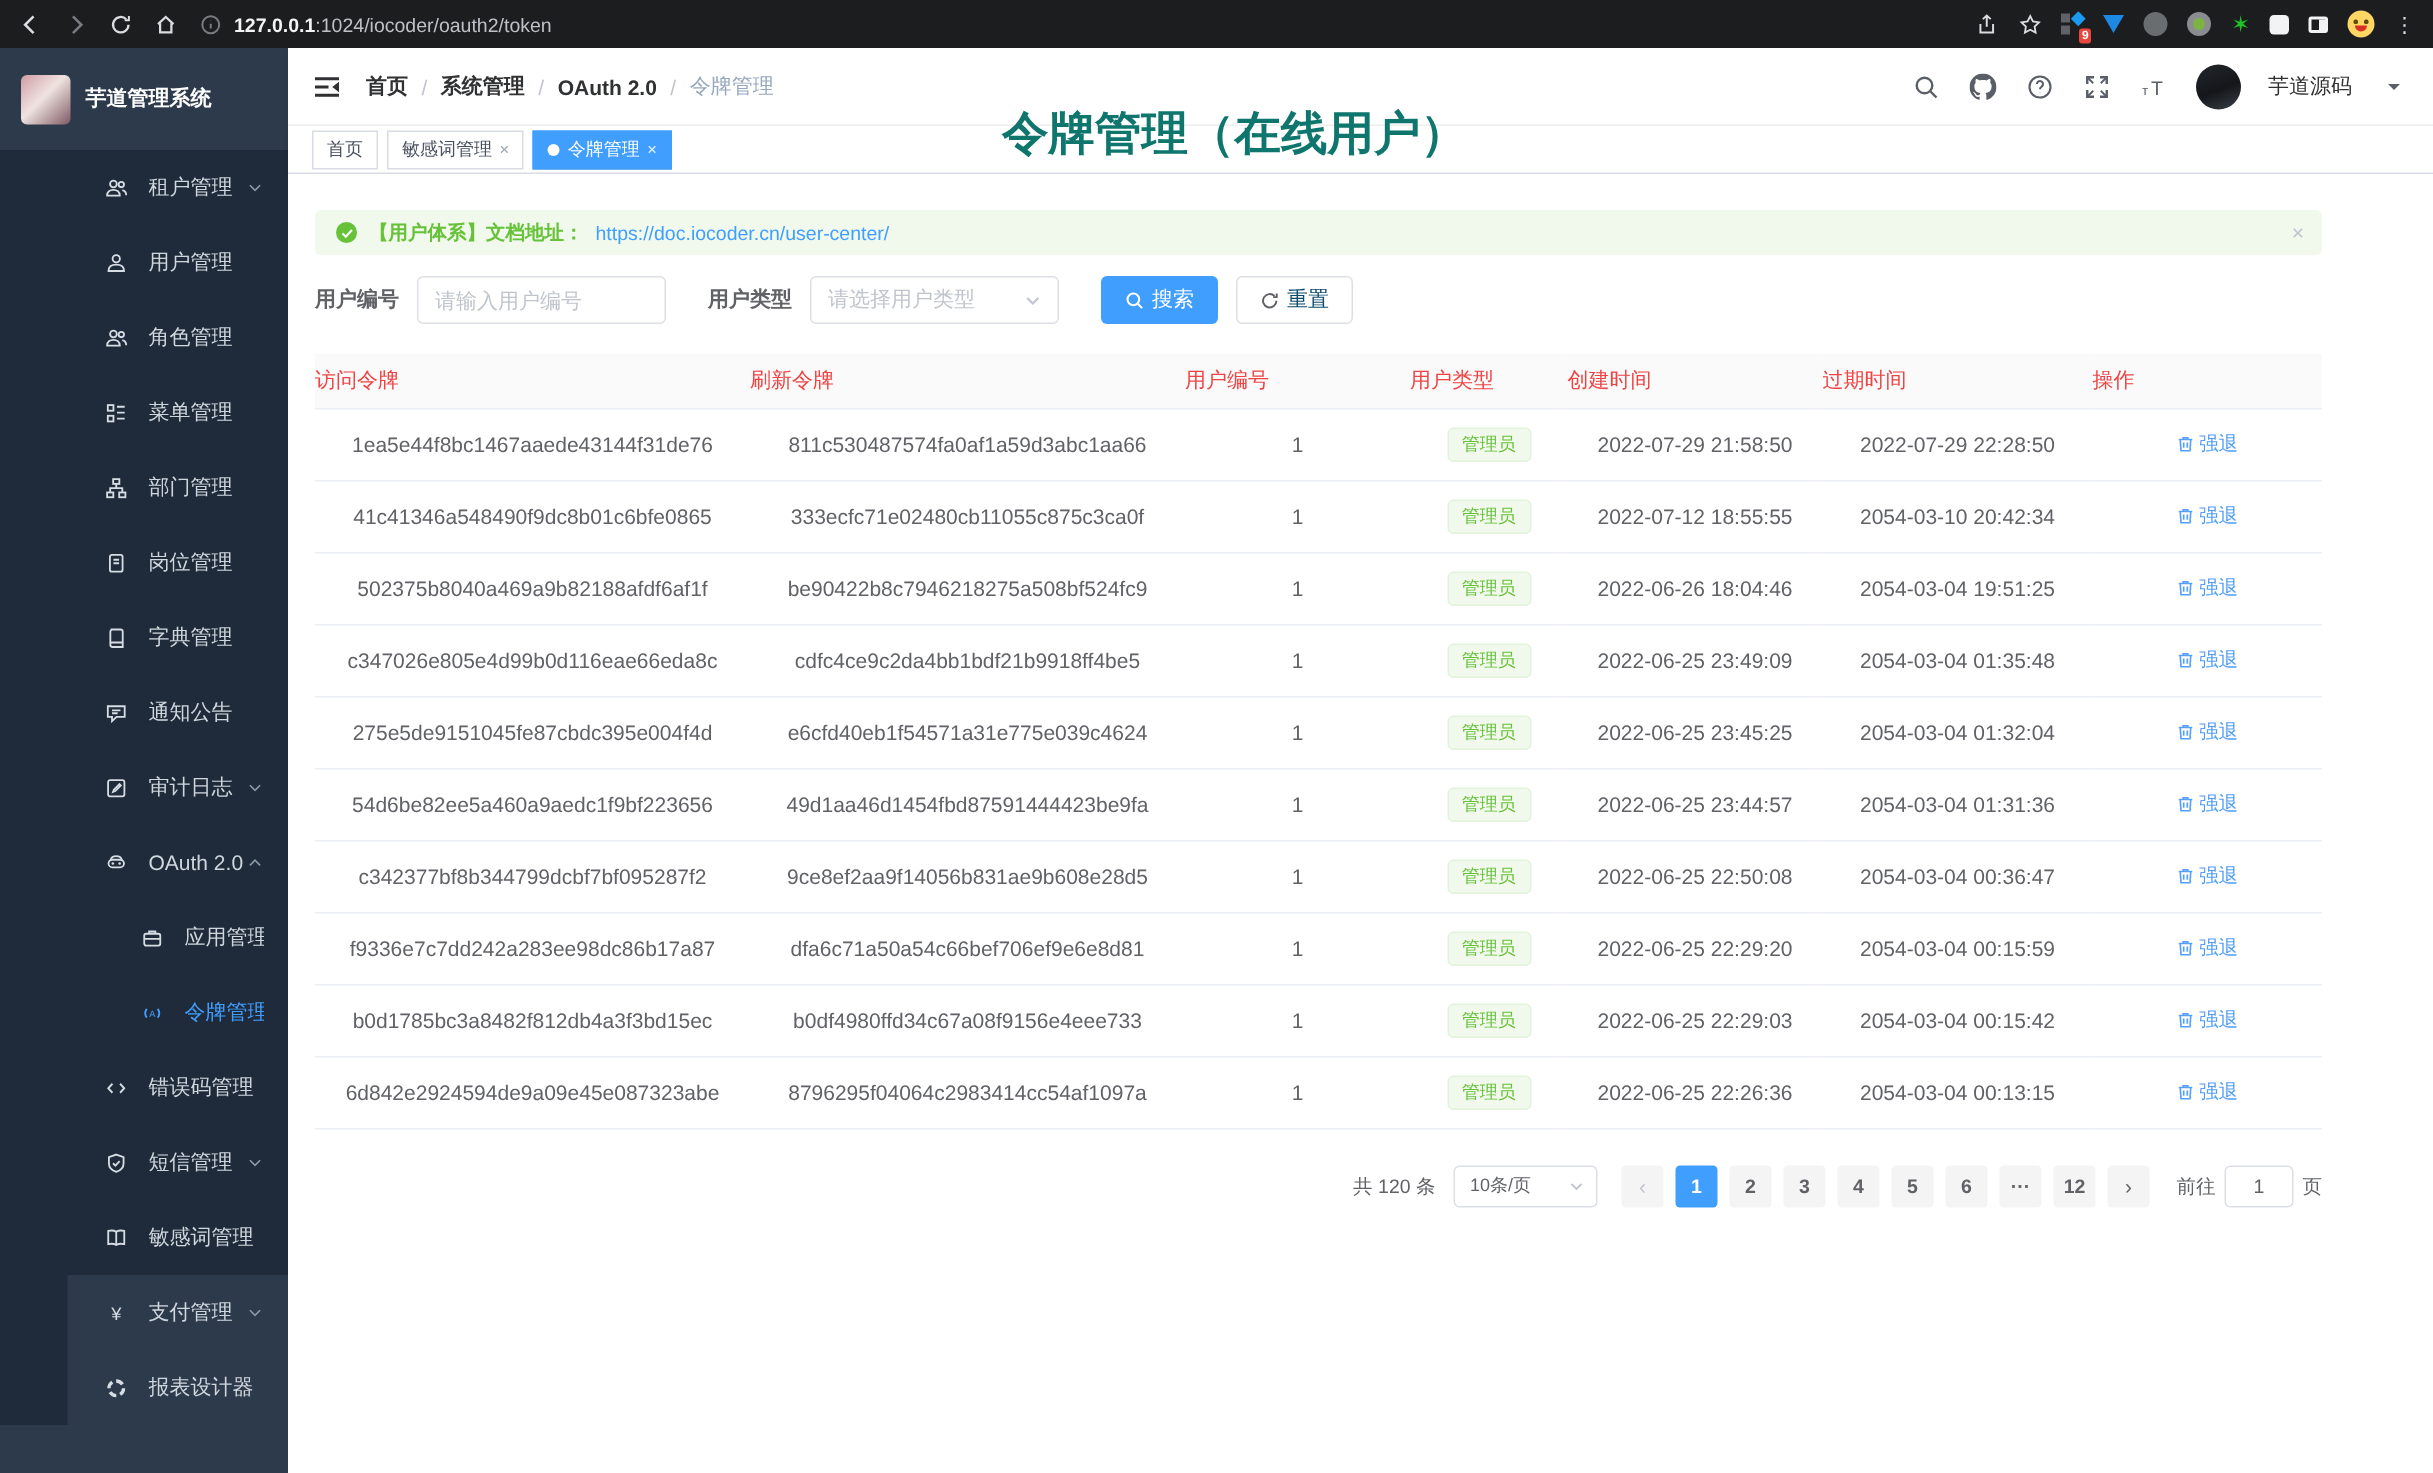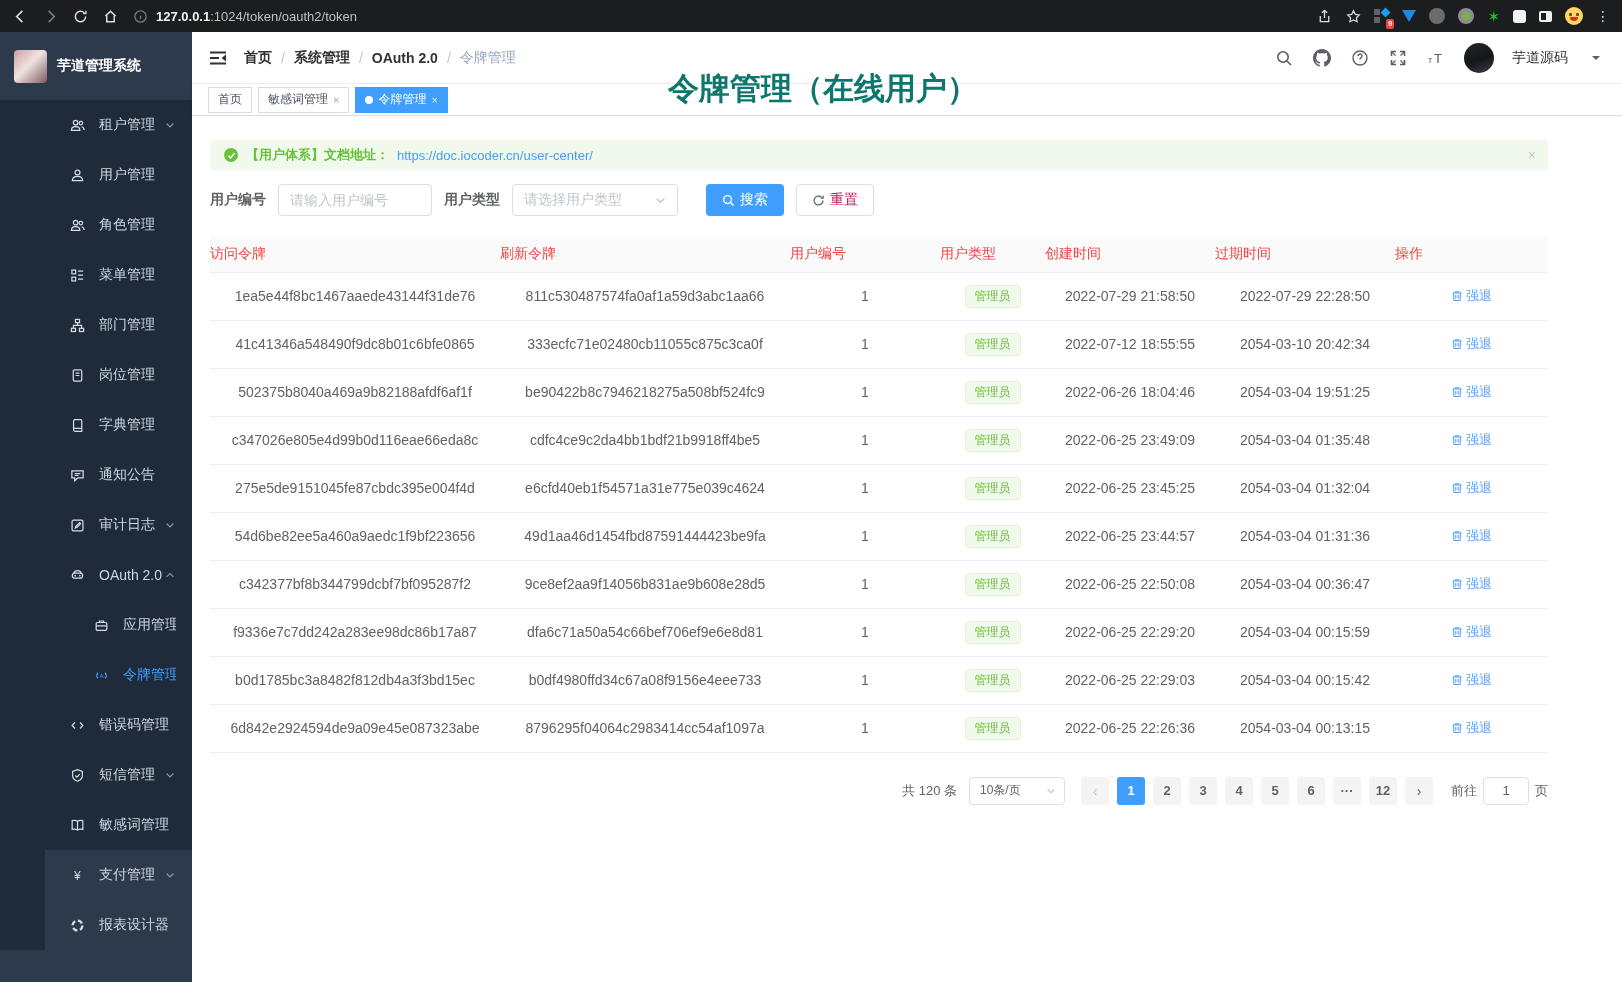--- a/index.html
+++ b/index.html
@@ -80,30 +80,30 @@
 
   .alert { height:30px; background:#f0f9eb; border-radius:4px; display:flex; align-items:center; padding:0 14px; font-size:13px; gap:8px; margin-bottom:12px; position:relative; }
   .alert-icon { width:14px; height:14px; border-radius:50%; background:#67c23a; color:#fff; display:inline-flex; align-items:center; justify-content:center; flex:0 0 auto; }
   .alert-icon svg{width:9px;height:9px;}
   .alert-text { color:#67c23a; font-weight:bold; }
   .alert-link { color:#409eff; cursor:pointer; text-decoration:none; font-weight:normal; }
   .alert-close { position:absolute; right:12px; color:#c0c4cc; font-size:14px; cursor:pointer; }
 
   .filter-row { display:flex; align-items:center; margin:14px 0 20px; font-size:14px; }
   .f-label { font-weight:bold; color:#606266; margin-right:12px; }
-  .f-input { width:154px; height:32px; border:1px solid #dcdfe6; border-radius:4px; padding:0 11px; font-size:14px; color:#606266; margin-right:12px; font-family:inherit; }
+  .f-input { width:166px; height:32px; border:1px solid #dcdfe6; border-radius:4px; padding:0 11px; font-size:14px; color:#606266; margin-right:28px; font-family:inherit; }
   .f-input::placeholder { color:#c0c4cc; }
   .f-select { width:166px; height:32px; border:1px solid #dcdfe6; border-radius:4px; padding:0 11px; display:flex; align-items:center; color:#c0c4cc; margin-right:28px; cursor:pointer; }
   .f-select .sel-text { flex:1; }
   .f-select .sel-caret { color:#c0c4cc; display:inline-flex; }
   .f-select .sel-caret svg{ width:11px; height:11px; }
   .btn { height:32px; border-radius:4px; font-size:14px; display:inline-flex; align-items:center; gap:5px; padding:0 15px; cursor:pointer; border:1px solid transparent; font-family:inherit; }
   .btn svg { width:13px; height:13px; }
   .btn-primary { background:#409eff; color:#fff; margin-right:12px; }
-  .btn-plain { background:#fff; color:#be185d; border-color:#dcdfe6;justify-content:space-between; }
+  .btn-plain { background:#fff; color:#0c4a6e; border-color:#dcdfe6;justify-content:space-between; }
 
   table.data { width:100%; border-collapse:collapse; table-layout:fixed; font-size:14px; }
   table.data th { height:36px; background:#fafafa; color:#ef4444; font-weight:normal; text-align:left; border-bottom:1px solid #ebeef5; }
   table.data td { height:48px; text-align:center; color:#606266; border-bottom:1px solid #ebeef5; white-space:nowrap; overflow:hidden; }
   .badge { display:inline-block; padding:2px 9px; font-size:12px; color:#67c23a; background:#f0f9eb; border:1px solid #e1f3d8; border-radius:4px; }
   .act-link { color:#549ff8; font-size:13px; cursor:pointer; display:inline-flex; align-items:center; gap:3px; }
   .act-link svg { width:12px; height:12px; }
 
   .pagination { display:flex; align-items:center; justify-content:flex-end; margin-top:24px; font-size:13px; color:#606266; gap:8px; }
   .pg-total { margin-right:4px; font-size:13px; }
@@ -142,21 +142,21 @@
         <path d="M2.5 7.5L8 2.5l5.5 5M4 7v6.5h8V7"></path>
       </svg>
     </span>
   <div class="url-zone">
     <span class="bicon dim">
         <svg viewBox="0 0 16 16" fill="none" stroke="currentColor" stroke-width="1.4">
           <circle cx="8" cy="8" r="6"></circle>
           <path d="M8 7.3v3.4M8 5.2v.2"></path>
         </svg>
       </span>
-    <span><span class="url-host">127.0.0.1</span><span class="url-rest">:1024/token/oauth2/token</span></span>
+    <span><span class="url-host">127.0.0.1</span><span class="url-rest">:1024/iocoder/oauth2/token</span></span>
   </div>
   <div class="ext-cluster">
     <span class="bicon">
         <svg viewBox="0 0 16 16" fill="none" stroke="currentColor" stroke-width="1.4">
           <path d="M8 1.5v8M5.2 4L8 1.5 10.8 4"></path>
           <path d="M3.5 7.5v6h9v-6"></path>
         </svg>
       </span>
     <span class="bicon">
         <svg viewBox="0 0 16 16" fill="none" stroke="currentColor" stroke-width="1.3">

